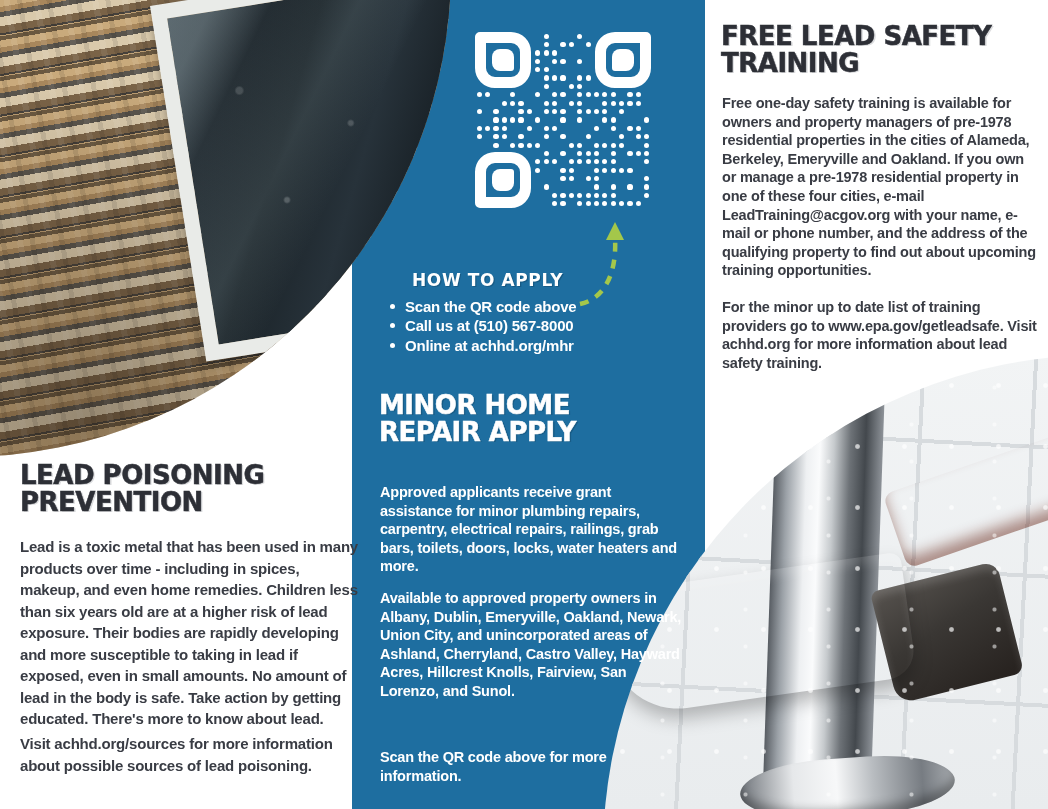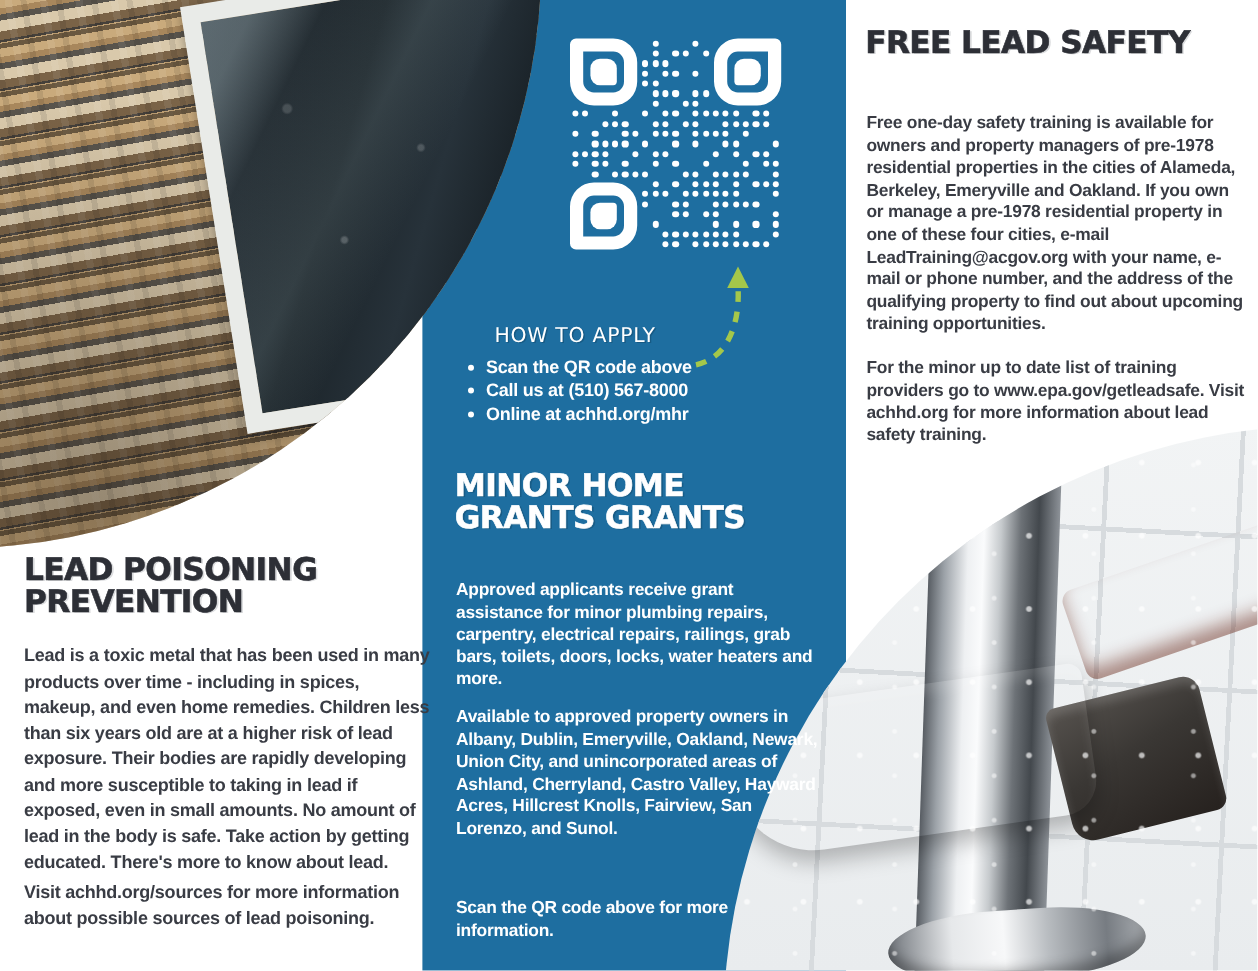--- a/index.html
+++ b/index.html
@@ -91,21 +91,21 @@
   .h-white{color:#ffffff;text-shadow:1.6px 1.2px 0 rgba(10,45,70,.28);}
   .h-big span{display:block;}
   .body-txt{font-weight:bold;color:#393c44;letter-spacing:-.2px;}
   .body-white{font-weight:bold;color:#ffffff;letter-spacing:-.2px;}
 
   .left-heading{position:absolute;left:20px;top:462px;width:300px;}
   .left-p1{position:absolute;left:20px;top:536px;width:338px;font-size:15px;line-height:21.5px;}
   .left-p2{position:absolute;left:20px;top:733px;width:338px;font-size:15px;line-height:21.5px;}
 
   .howto-head{position:absolute;left:412px;top:270px;font-size:17px;letter-spacing:.6px;
-         font-family:"DejaVu Sans","Liberation Sans",sans-serif;font-weight:normal;color:#fff;
+         font-family:"DejaVu Sans","Liberation Sans",sans-serif;font-weight:bold;color:#fff;
          text-shadow:1.2px 1px 0 rgba(10,45,70,.3);}
   .howto-list{position:absolute;left:388px;top:297px;width:270px;margin:0;padding:0;list-style:none;
          font-size:15px;line-height:19.3px;}
   .howto-list li{position:relative;padding-left:17px;}
   .howto-list li .dot{position:absolute;left:2px;top:7px;width:5px;height:5px;border-radius:50%;background:#fff;}
 
   .grants-heading{position:absolute;left:379px;top:392px;}
   .grants-p1{position:absolute;left:380px;top:483px;width:298px;font-size:14.5px;line-height:18.6px;}
   .grants-p2{position:absolute;left:380px;top:589px;width:305px;font-size:14.5px;line-height:18.6px;}
   .grants-p3{position:absolute;left:380px;top:748px;width:230px;font-size:14.5px;line-height:18.6px;}
@@ -320,28 +320,29 @@
 
   <div class="howto-head">HOW TO APPLY</div>
   <ul class="howto-list body-white">
     <li><span class="dot"></span><span>Scan the QR code above</span></li>
     <li><span class="dot"></span><span>Call us at (510) 567-8000</span></li>
     <li><span class="dot"></span><span>Online at achhd.org/mhr</span></li>
   </ul>
 
   <div class="grants-heading h-big h-white">
     <span>MINOR HOME</span>
-    <span>GRANTS GRANTS</span>
+    <span>REPAIR APPLY</span>
   </div>
   <div class="grants-p1 body-white">Approved applicants receive grant assistance for minor plumbing repairs, carpentry, electrical repairs, railings, grab bars, toilets, doors, locks, water heaters and more.</div>
   <div class="grants-p2 body-white">Available to approved property owners in Albany, Dublin, Emeryville, Oakland, Newark, Union City, and unincorporated areas of Ashland, Cherryland, Castro Valley, Hayward Acres, Hillcrest Knolls, Fairview, San Lorenzo, and Sunol.</div>
   <div class="grants-p3 body-white">Scan the QR code above for more information.</div>
 
   <div class="right-heading h-big h-dark">
     <span>FREE LEAD SAFETY</span>
+    <span>TRAINING</span>
   </div>
   <div class="right-p1 body-txt">Free one-day safety training is available for owners and property managers of pre-1978 residential properties in the cities of Alameda, Berkeley, Emeryville and Oakland. If you own or manage a pre-1978 residential property in one of these four cities, e-mail LeadTraining@acgov.org with your name, e-mail or phone number, and the address of the qualifying property to find out about upcoming training opportunities.</div>
   <div class="right-p2 body-txt">For the minor up to date list of training providers go to www.epa.gov/getleadsafe. Visit achhd.org for more information about lead safety training.</div>
 
   <div class="left-heading h-big h-dark">LEAD POISONING PREVENTION</div>
   <div class="left-p1 body-txt">Lead is a toxic metal that has been used in many products over time - including in spices, makeup, and even home remedies. Children less than six years old are at a higher risk of lead exposure. Their bodies are rapidly developing and more susceptible to taking in lead if exposed, even in small amounts. No amount of lead in the body is safe. Take action by getting educated. There's more to know about lead.</div>
   <div class="left-p2 body-txt">Visit achhd.org/sources for more information about possible sources of lead poisoning.</div>
 
 </div>
 

